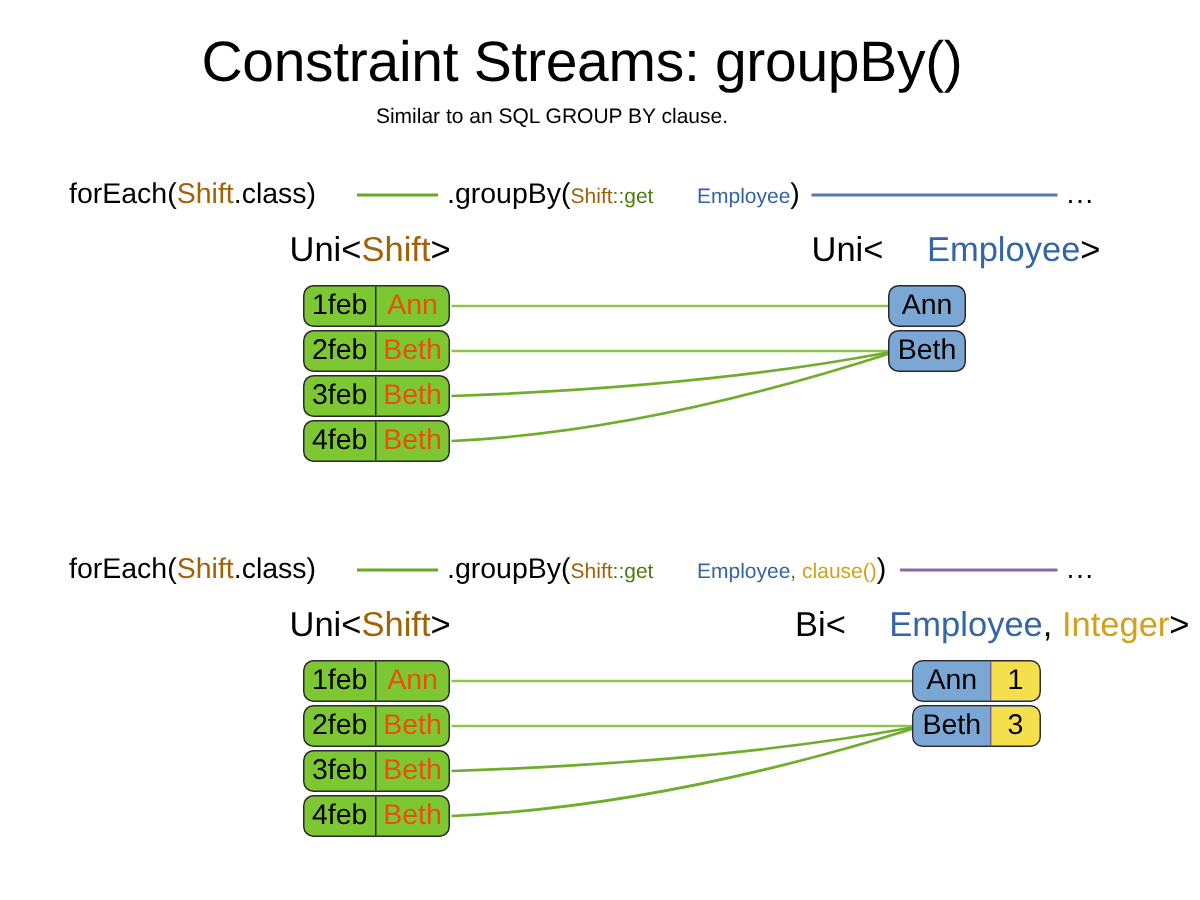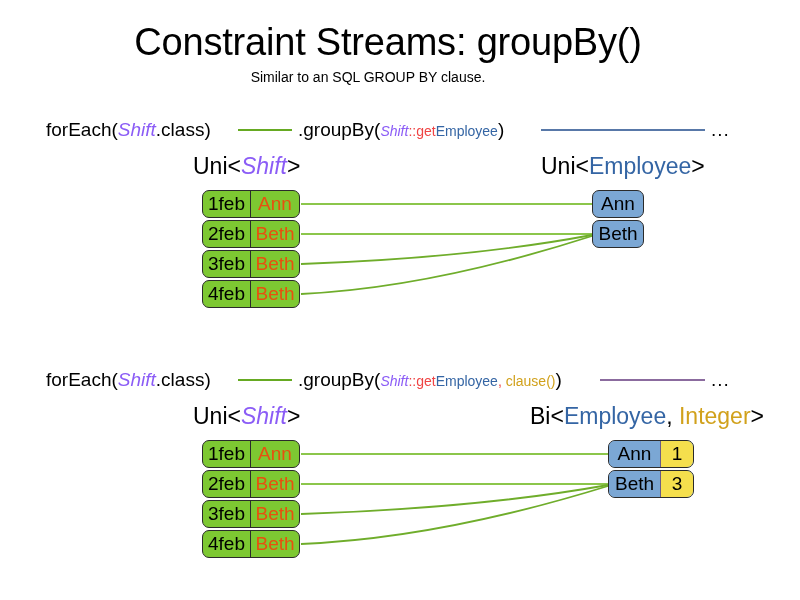--- a/index.html
+++ b/index.html
@@ -45,24 +45,24 @@
   }
 
   
   .codeline {
     position: absolute;
     font-size: 19px;
     line-height: 24px;
     white-space: nowrap;
     color: #000000;
   }
-  .tok-shift   { color: #8b5cf6; font-style: italic; }
-  .tok-emp     { color: #3465A4; }
+  .tok-shift   { color: #a16207; }
+  .tok-emp     { color: #3465A4; margin-left: 29px; }
   .tok-count   { color: #D1A11B; }
-  .tok-black   { color: #ef4444; }
+  .tok-black   { color: #4d7c0f; }
   .arg         { font-size: 14px; }
   .dots {
     position: absolute;
     font-size: 19px;
     line-height: 24px;
     color: #000000;
     letter-spacing: 1px;
   }
 
   

